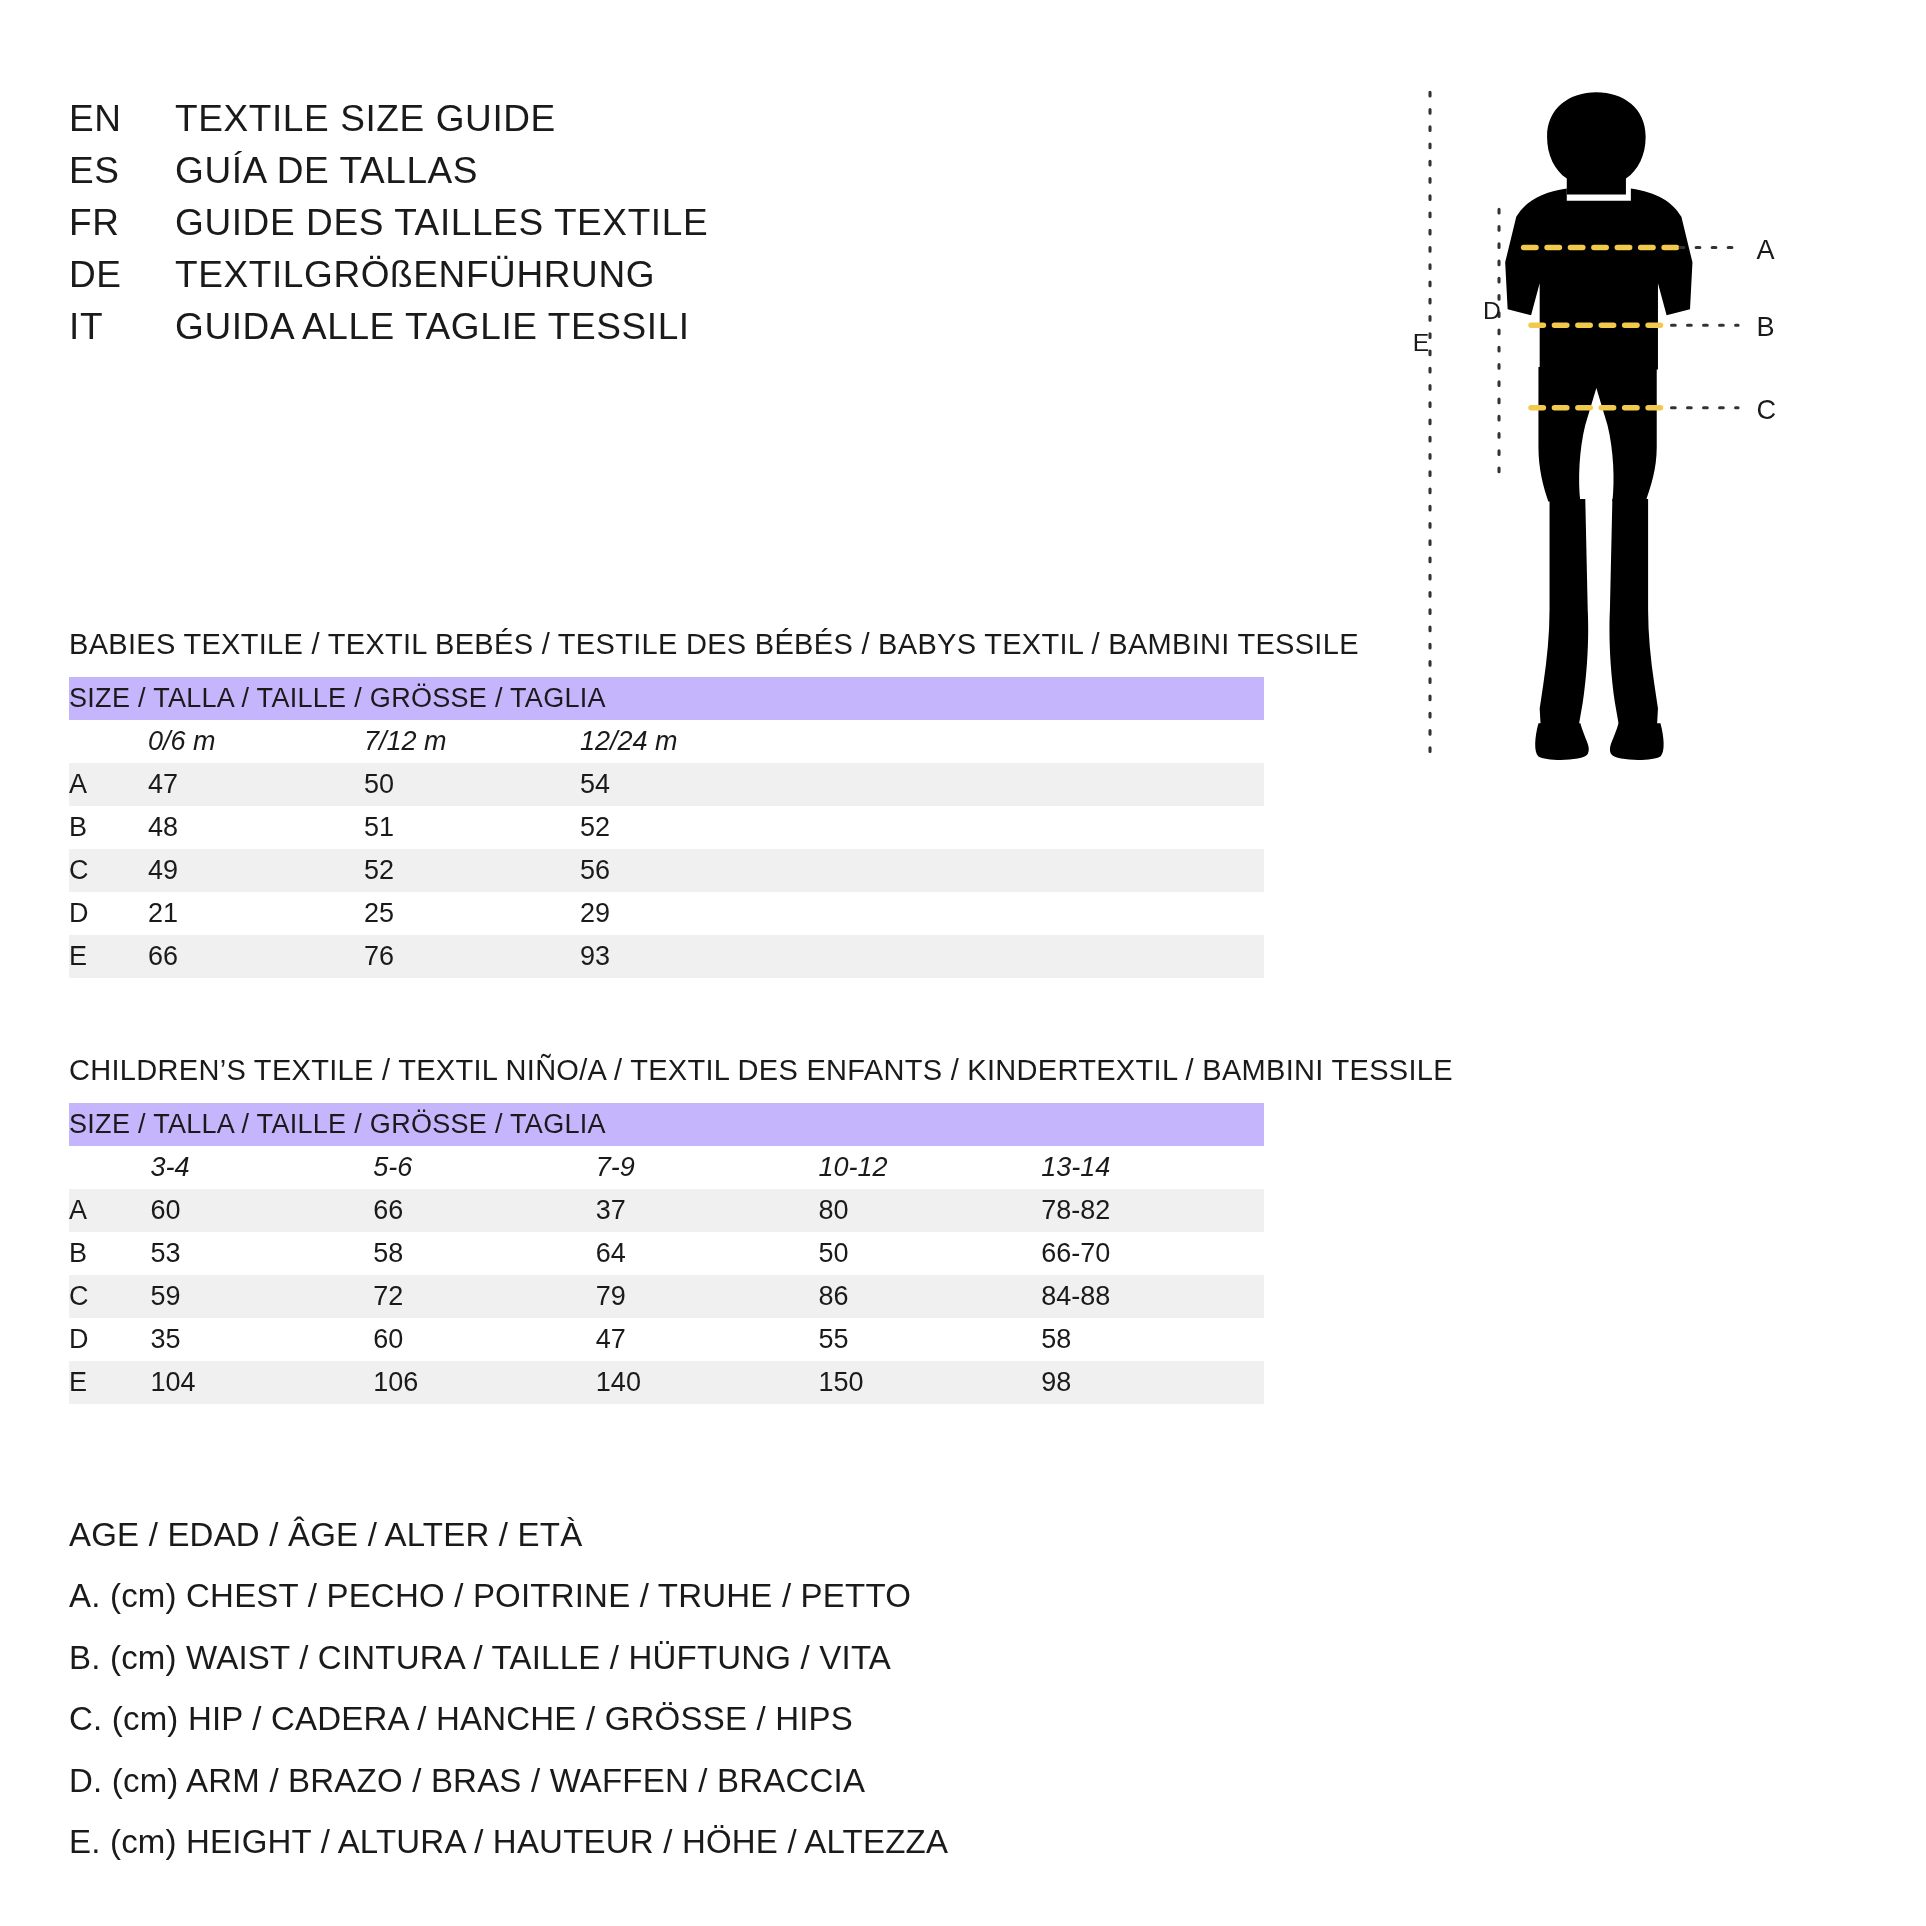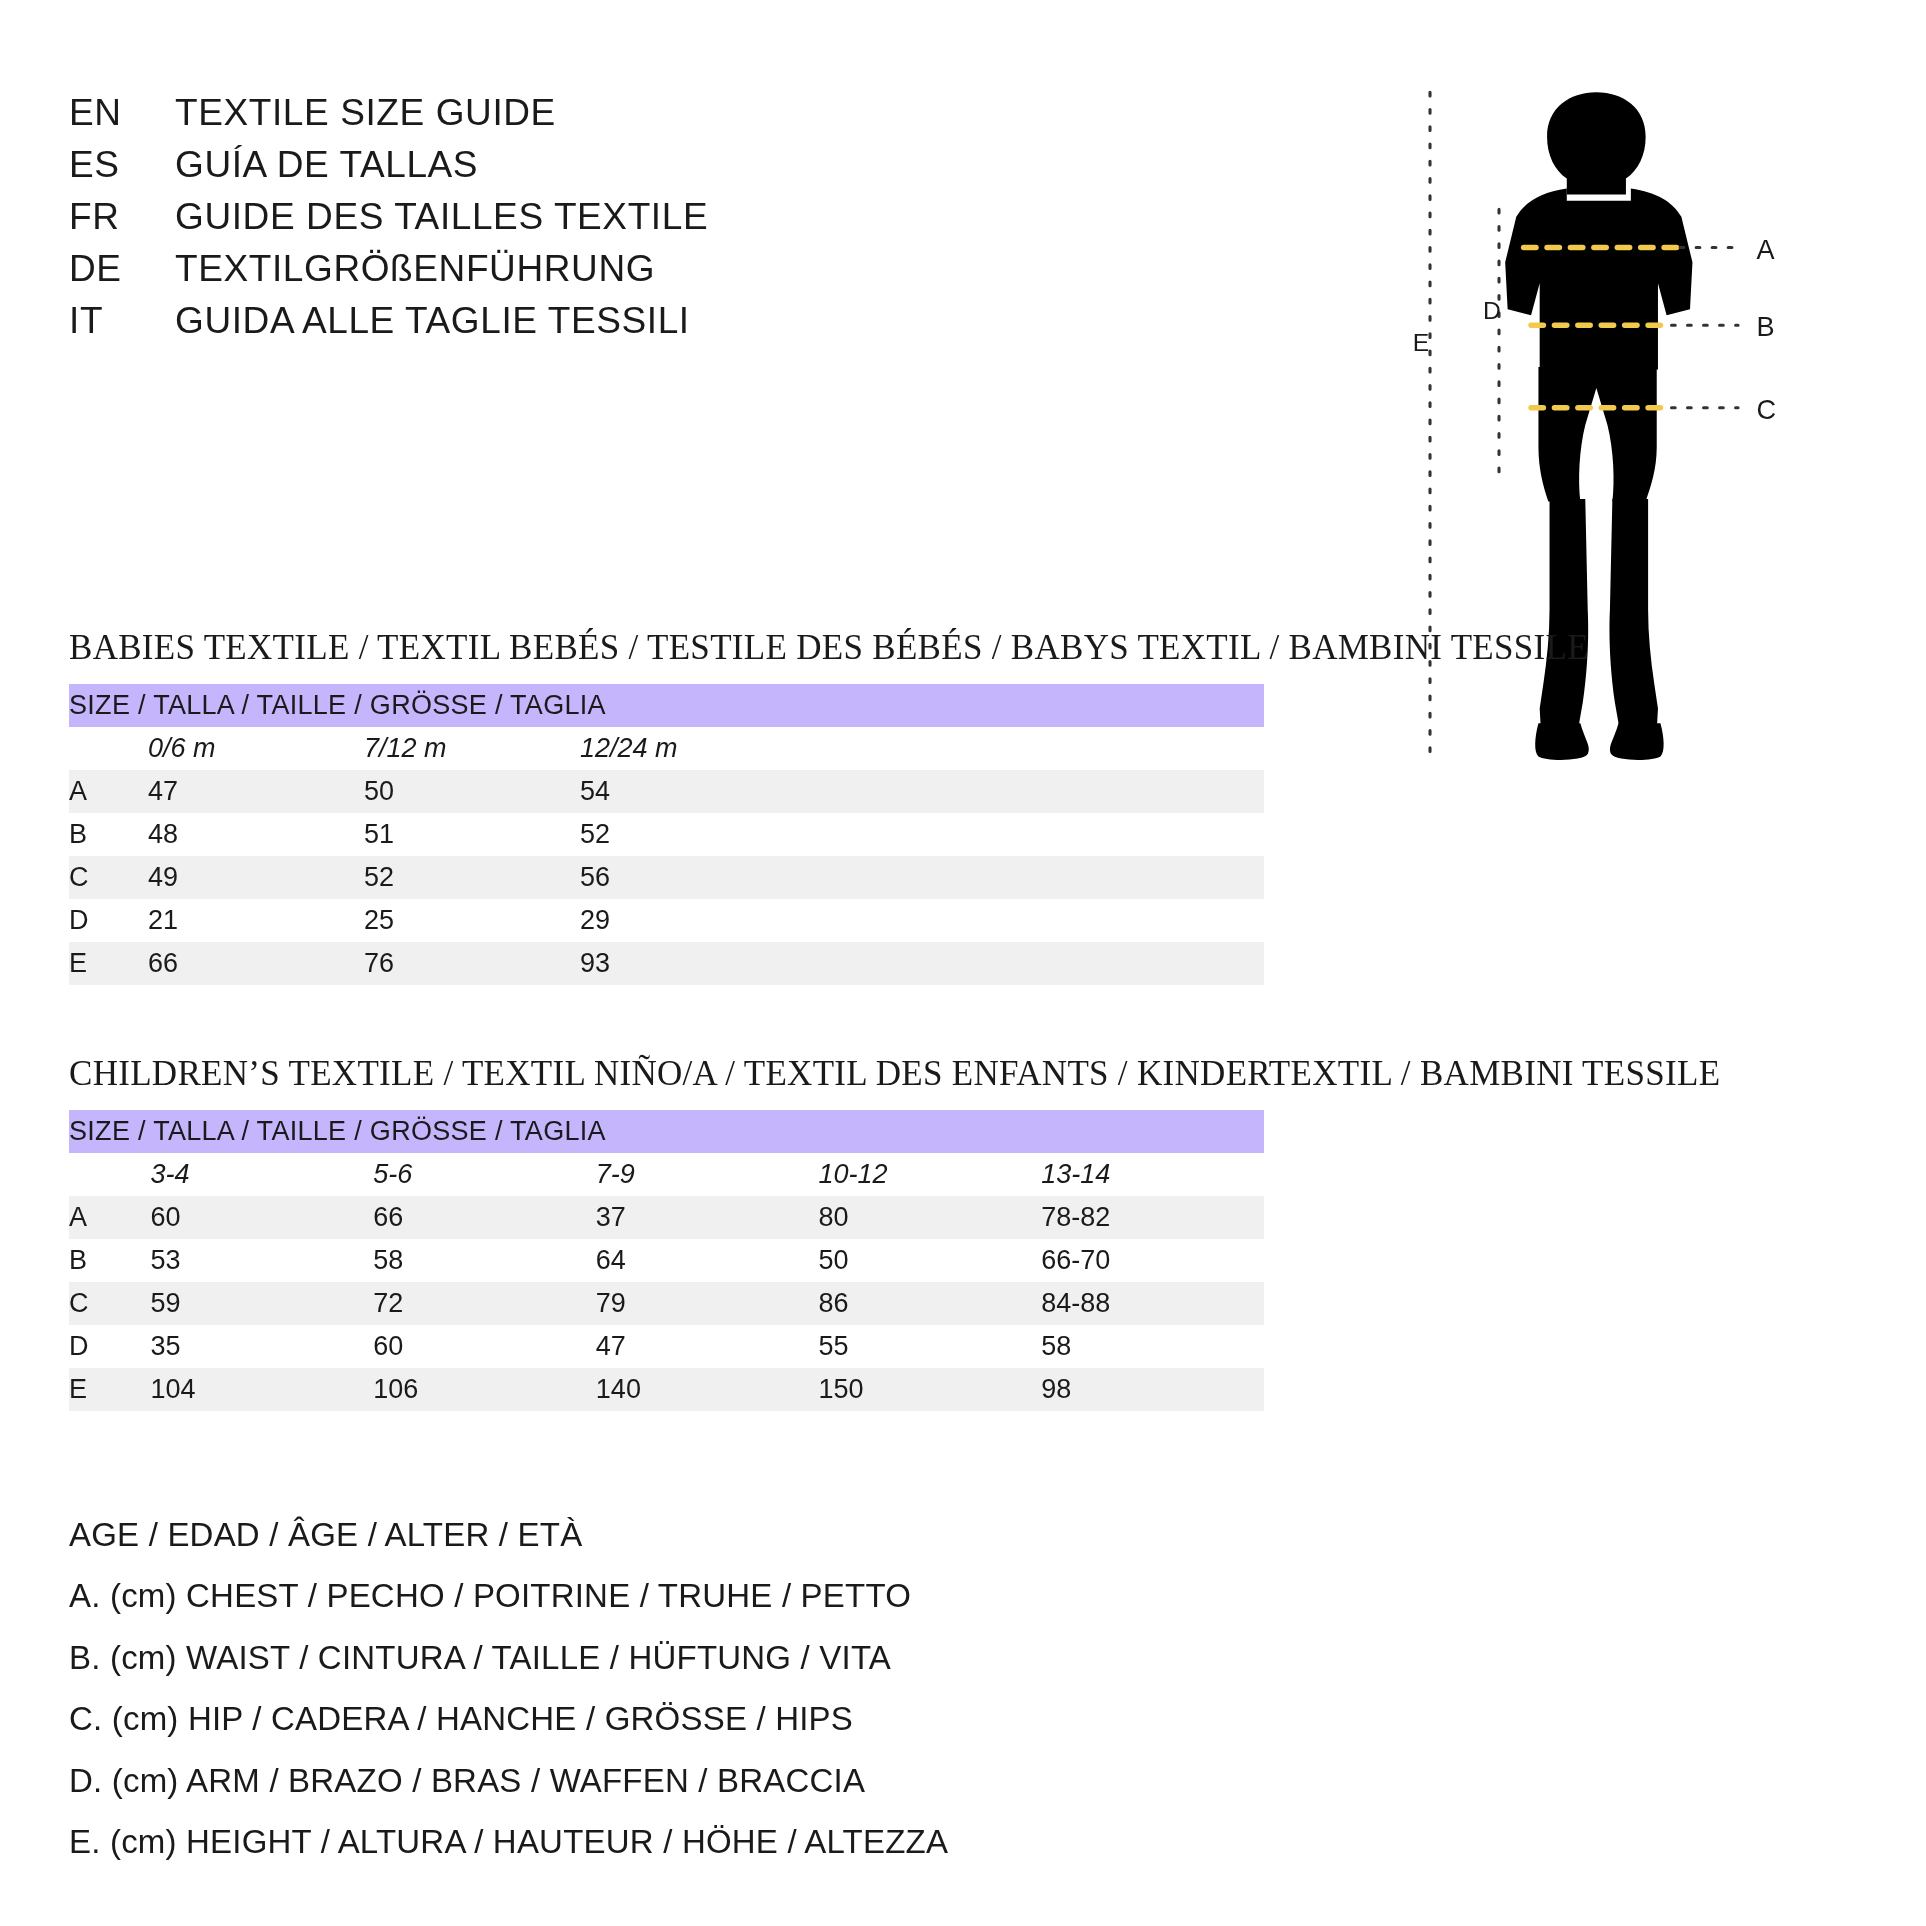--- a/index.html
+++ b/index.html
@@ -28,20 +28,21 @@
   .title-block {
     position: absolute;
     left: 69px;
     top: 92px;
     width: 1171px;
   }
   .title-row {
     display: flex;
     align-items: flex-start;
     margin-bottom: 10px;
+    margin-top: 6px;
   }
   .title-lang {
     width: 106px;
     flex: 0 0 106px;
     font-size: 37px;
     letter-spacing: 0.6px;
     color: #1a1a1a;
   }
   .title-text {
     font-size: 37px;
@@ -63,26 +64,25 @@
   
   .section {
     position: absolute;
     left: 69px;
     width: 1195px;
   }
   .section-babies { top: 628px; }
   .section-children { top: 1054px; }
 
   .section-heading {
-    font-size: 35px;
+    font-size: 29px;
     color: #1a1a1a;
     margin-bottom: 16px;
     white-space: nowrap;
     letter-spacing: 0.3px;
-    font-family: Liberation Serif, serif;
   }
 
   table.size-table {
     border-collapse: collapse;
     width: 1195px;
     table-layout: fixed;
   }
   table.size-table td,
   table.size-table th {
     padding: 0;

